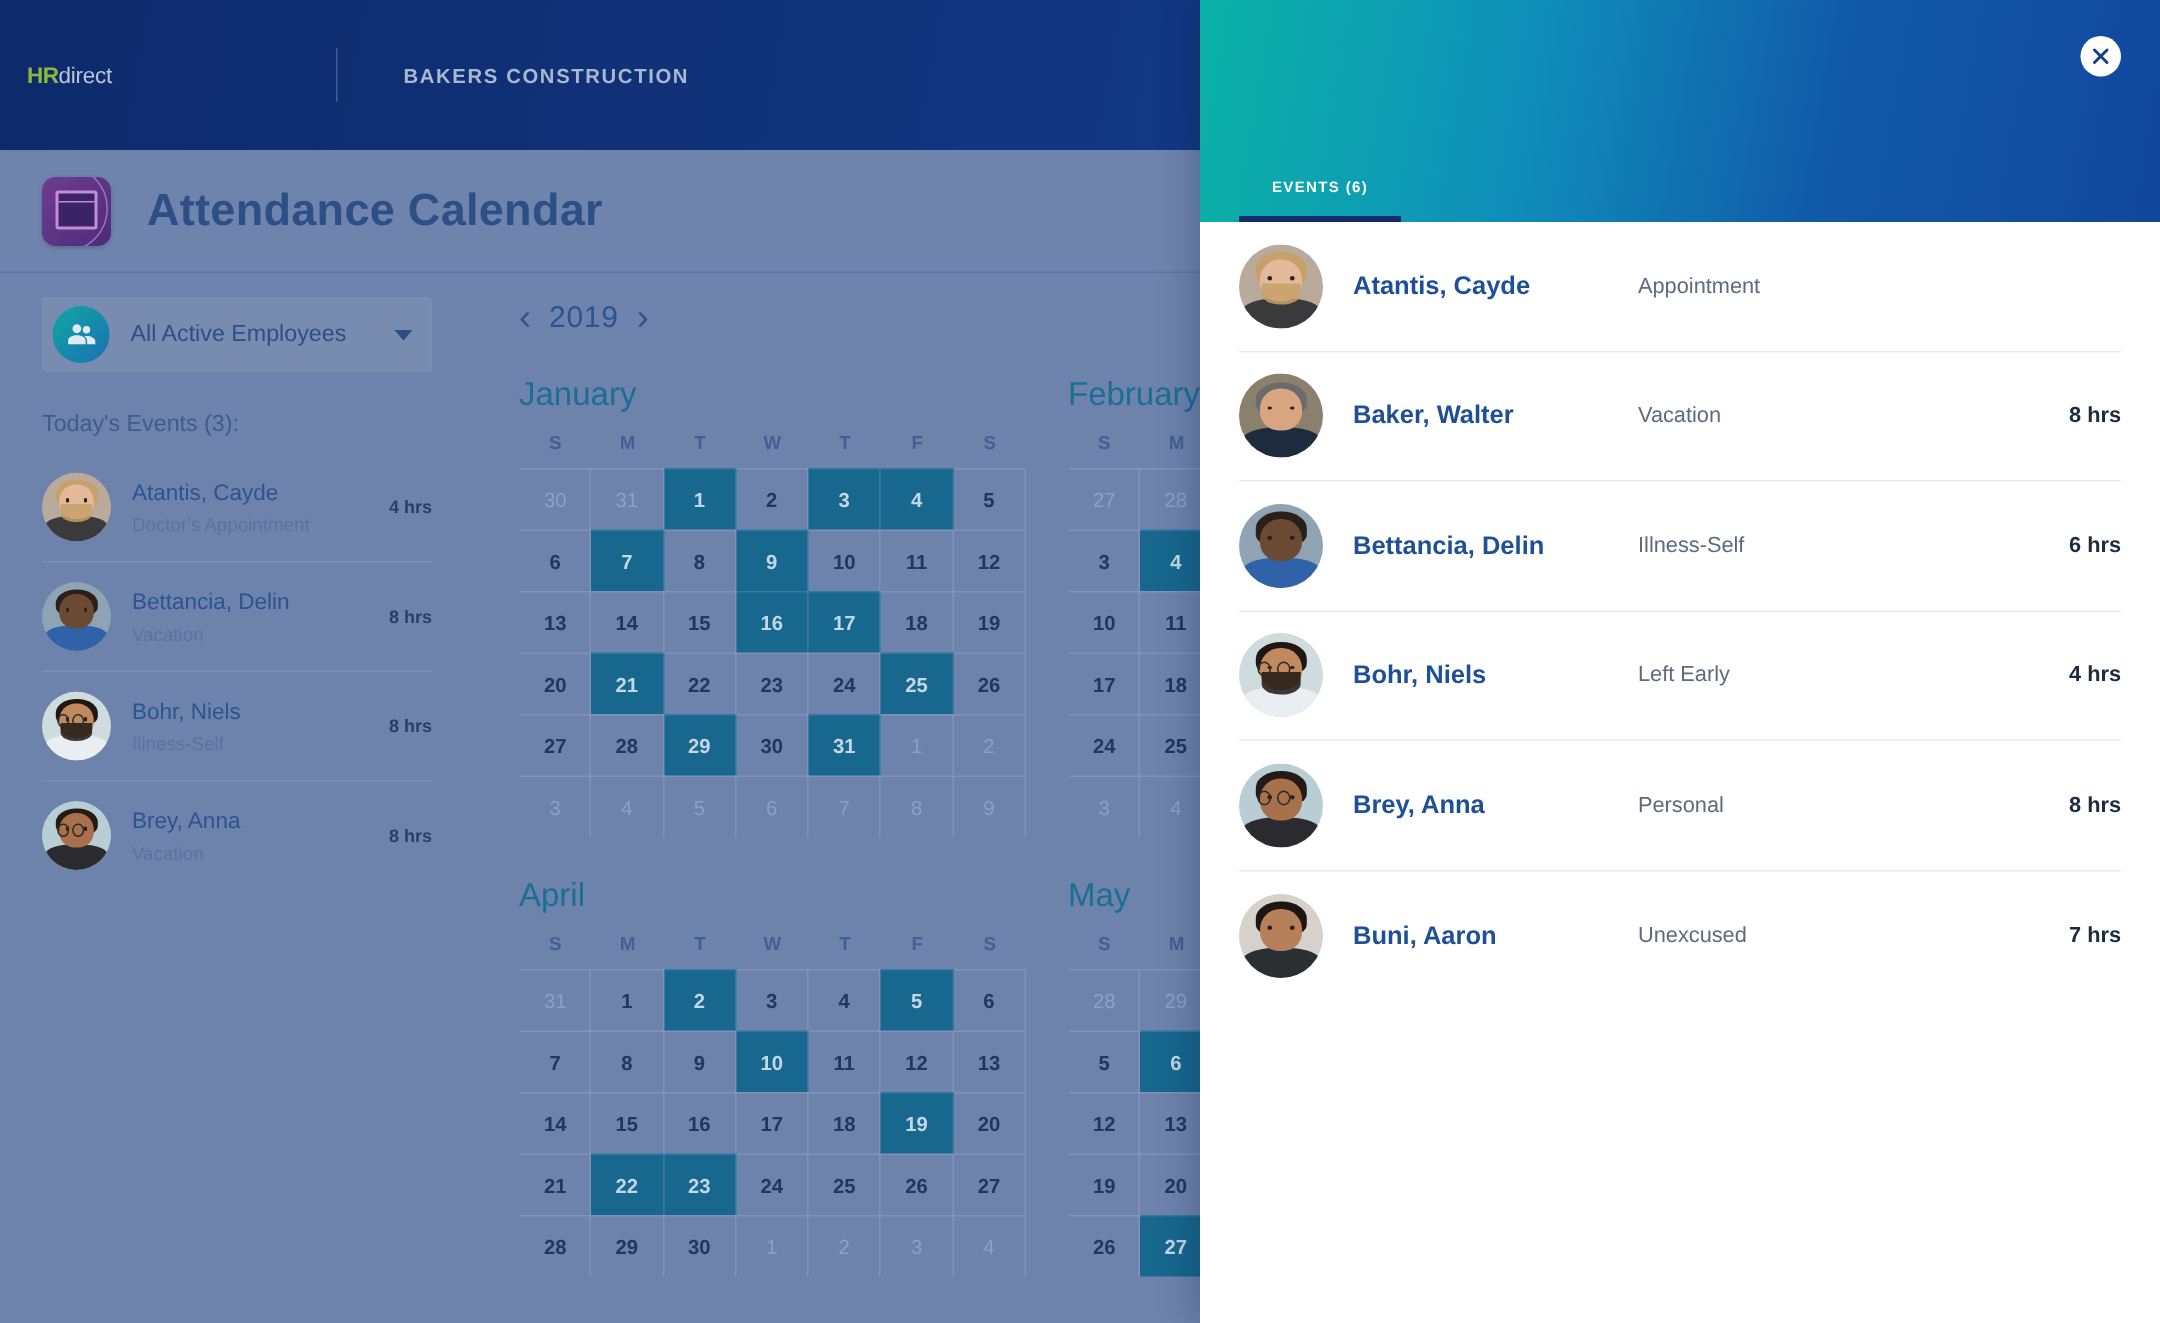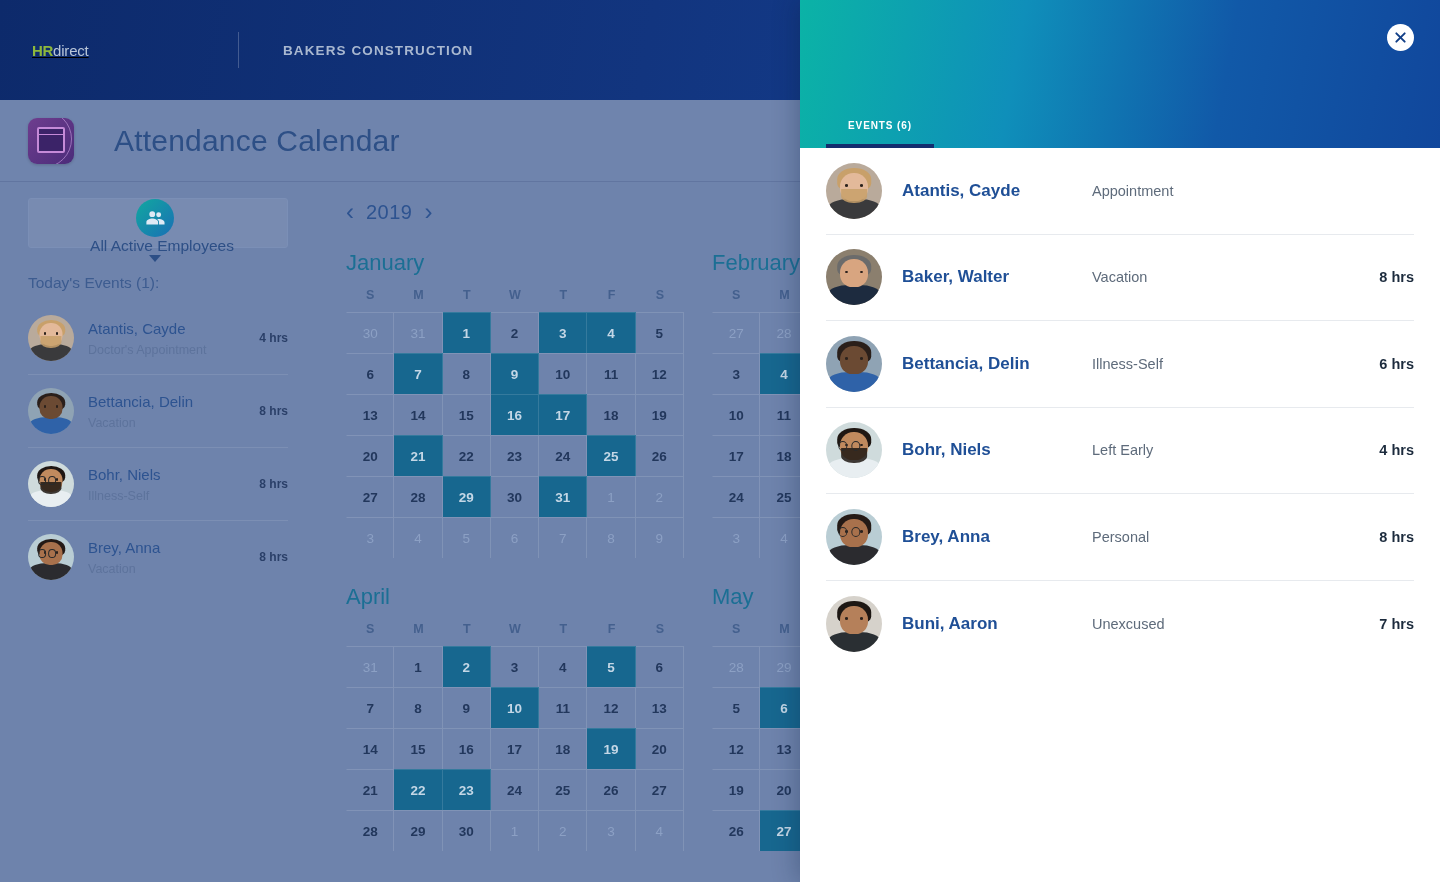--- a/index.html
+++ b/index.html
@@ -12,21 +12,21 @@
   #app { position: relative; width: 1440px; height: 882px; }
 
   
   #behind { position: absolute; inset: 0; }
 
   .navbar {
     position: absolute; top: 0; left: 0; width: 1440px; height: 100px;
     background: linear-gradient(100deg, #0d2a6b 0%, #12357f 45%, #14459c 100%);
     display: flex; align-items: center;
   }
-  .logo-wrap { margin-left: 32px; width: 160px; text-decoration: underline; }
+  .logo-wrap { margin-left: 18px; width: 160px; }
   .logo-top { display: flex; align-items: flex-end; gap: 0; line-height: 1; }
   .logo-hr { color: #8db83c; font-size: 15px; font-weight: bold; letter-spacing: -.3px; }
   .logo-direct { color: #b9c6d8; font-size: 15px; letter-spacing: -.2px; }
   .logo-bottom { display: flex; align-items: center; line-height: 1; margin-top: 1px; }
   .logo-smart, .logo-apps { color: #cdd7e4; font-size: 31px; letter-spacing: -1px; font-weight: 300; }
   .bulb { width: 34px; height: 40px; position: relative; margin: 0 -2px 0 -1px; }
   .bulb .globe {
     position: absolute; top: 2px; left: 5px; width: 25px; height: 25px;
     border: 1.6px solid #cdd7e4; border-radius: 50%;
   }
@@ -63,29 +63,29 @@
     position: absolute; top: 9px; left: 9px; width: 28px; height: 26px;
     background: #3b2368; border: 2px solid #c58ad8; border-radius: 2px;
   }
   .app-icon .cal:before {
     content:""; position:absolute; top: 5px; left: 0; right: 0; height: 1.5px; background:#c58ad8;
   }
   .app-icon .arc {
     position: absolute; width: 58px; height: 58px; border: 1.5px solid rgba(214,170,235,.55);
     border-radius: 50%; top: -8px; left: -14px;
   }
-  .page-title { margin-left: 40px; color: #2d4f86; font-size: 30px; font-weight: 400; letter-spacing: .2px; }
+  .page-title { margin-left: 24px; color: #2d4f86; font-size: 30px; font-weight: 700; letter-spacing: .2px; }
 
   .content { position: absolute; top: 182px; left: 0; width: 1440px; bottom: 0; }
 
   
   .sidebar { position: absolute; top: 0; left: 0; width: 316px; bottom: 0; padding: 16px 28px 0 28px; }
   .emp-select {
     display: flex; align-items: center; height: 50px; border: 1px solid #7b8fb6;
-    border-radius: 3px; background: rgba(255,255,255,.07); padding: 0 12px 0 6px; flex-direction: column;
+    border-radius: 3px; background: rgba(255,255,255,.07); padding: 0 12px 0 6px;
   }
   .emp-avatar {
     width: 38px; height: 38px; border-radius: 50%;
     background: linear-gradient(135deg, #11a8a0 0%, #1a6fb5 100%);
     display:flex; align-items:center; justify-content:center; flex: 0 0 38px;
   }
   .emp-avatar svg { width: 22px; height: 22px; fill: #dfeaf5; }
   .emp-label { margin-left: 14px; color: #2d4f86; font-size: 15.5px; flex: 1; }
   .caret { width: 0; height: 0; border-left: 6px solid transparent; border-right: 6px solid transparent; border-top: 7px solid #2d4f86; }
 
@@ -194,21 +194,21 @@
         <div class="emp-select">
           <span class="emp-avatar">
             <svg viewBox="0 0 24 24">
                 <path d="M9 11a3.2 3.2 0 1 0 0-6.4A3.2 3.2 0 0 0 9 11zm7 .2a2.7 2.7 0 1 0 0-5.4 2.7 2.7 0 0 0 0 5.4zM9 12.6c-2.6 0-6.4 1.3-6.4 3.9V19h12.8v-2.5c0-2.6-3.8-3.9-6.4-3.9zm7 .4c-.5 0-1.1.05-1.7.15 1.3.9 2.1 2.1 2.1 3.45V19h6v-2.2c0-2.3-3.3-3.8-6.4-3.8z"></path>
               </svg>
           </span>
           <span class="emp-label">All Active Employees</span>
           <span class="caret"></span>
         </div>
 
-        <div class="today-title">Today's Events (1):</div>
+        <div class="today-title">Today's Events (3):</div>
         <div class="ev-list">
             <div class="ev-row">
               <span class="ev-pic">
                 <span class="face">
                   <span class="bg" style="background:#b9aa9b"></span>
                   <span class="body" style="width:42.32px;height:16.56px;background:#3a3a3c"></span>
                   <span class="hair" style="top:4.6000000000000005px;width:27.599999999999998px;height:18.400000000000002px;background:#c8a06a"></span>
                   <span class="head" style="top:8.28px;width:23px;height:23px;background:#e3b99a"></span>
                   <span style="position:absolute;left:50%;transform:translateX(-50%);top:21.16px;width:21.16px;height:11.96px;background:#c8a06a;opacity:.85;border-radius:0 0 48% 48%"></span>
                   <span style="position:absolute;left:15.64px;top:17.48px;width:2.76px;height:2.07px;background:#2b211c;border-radius:50%"></span>

